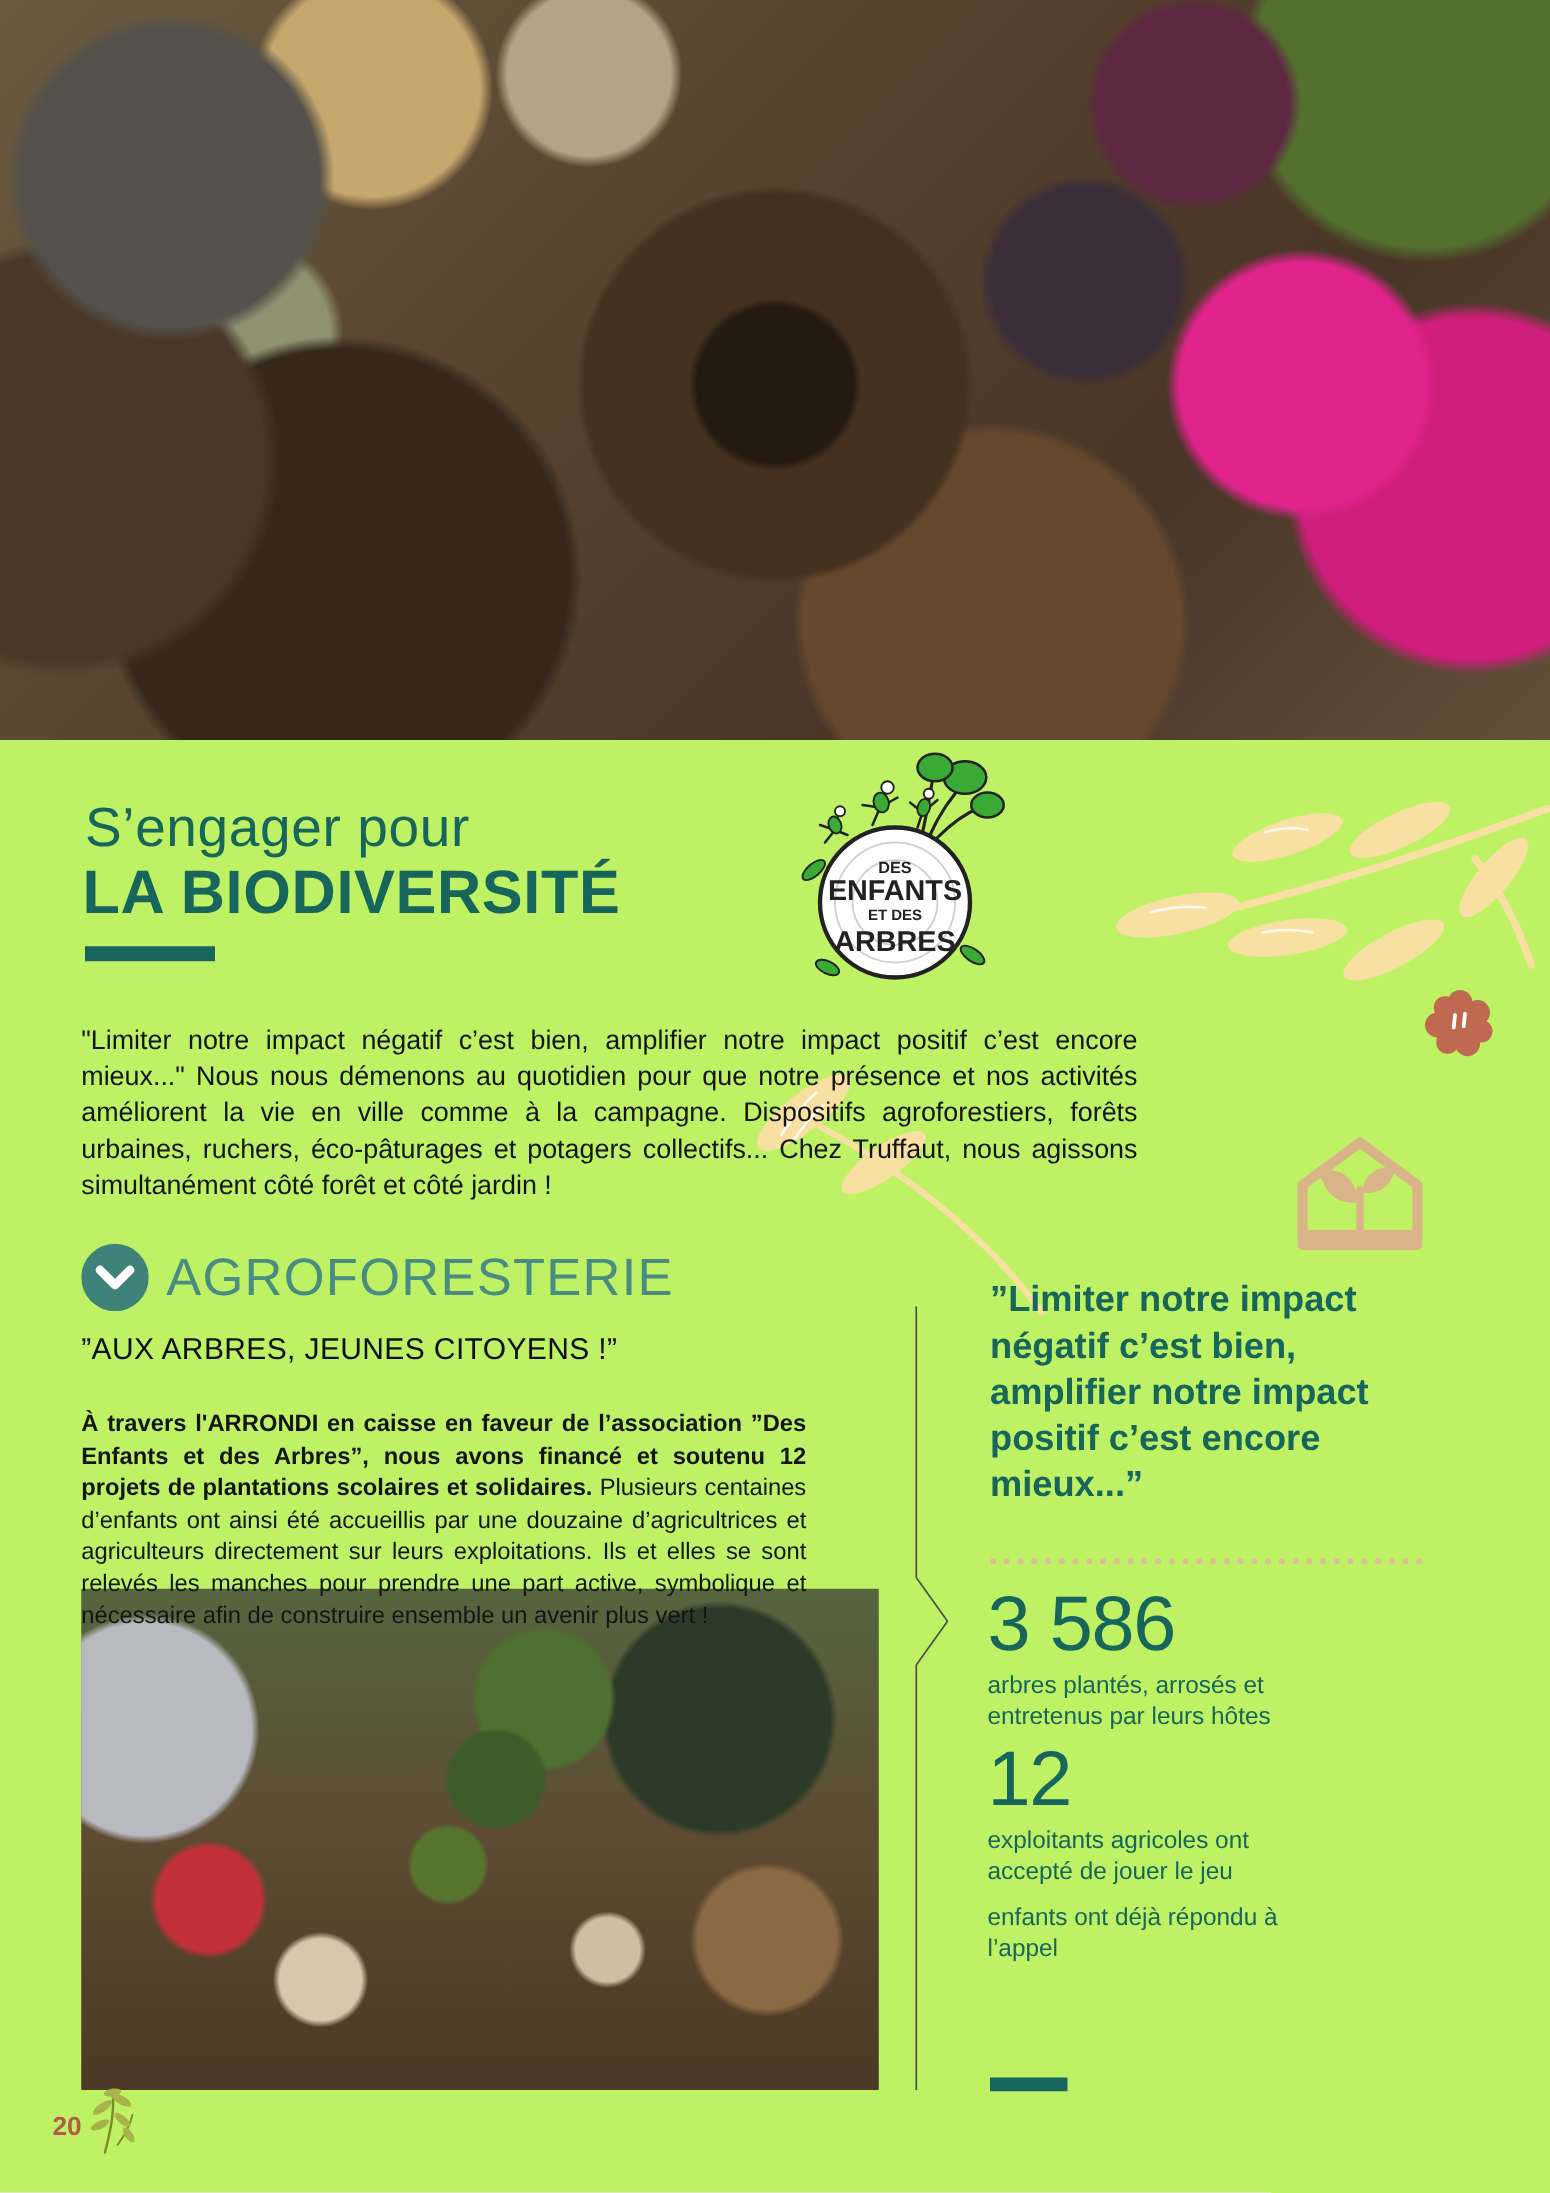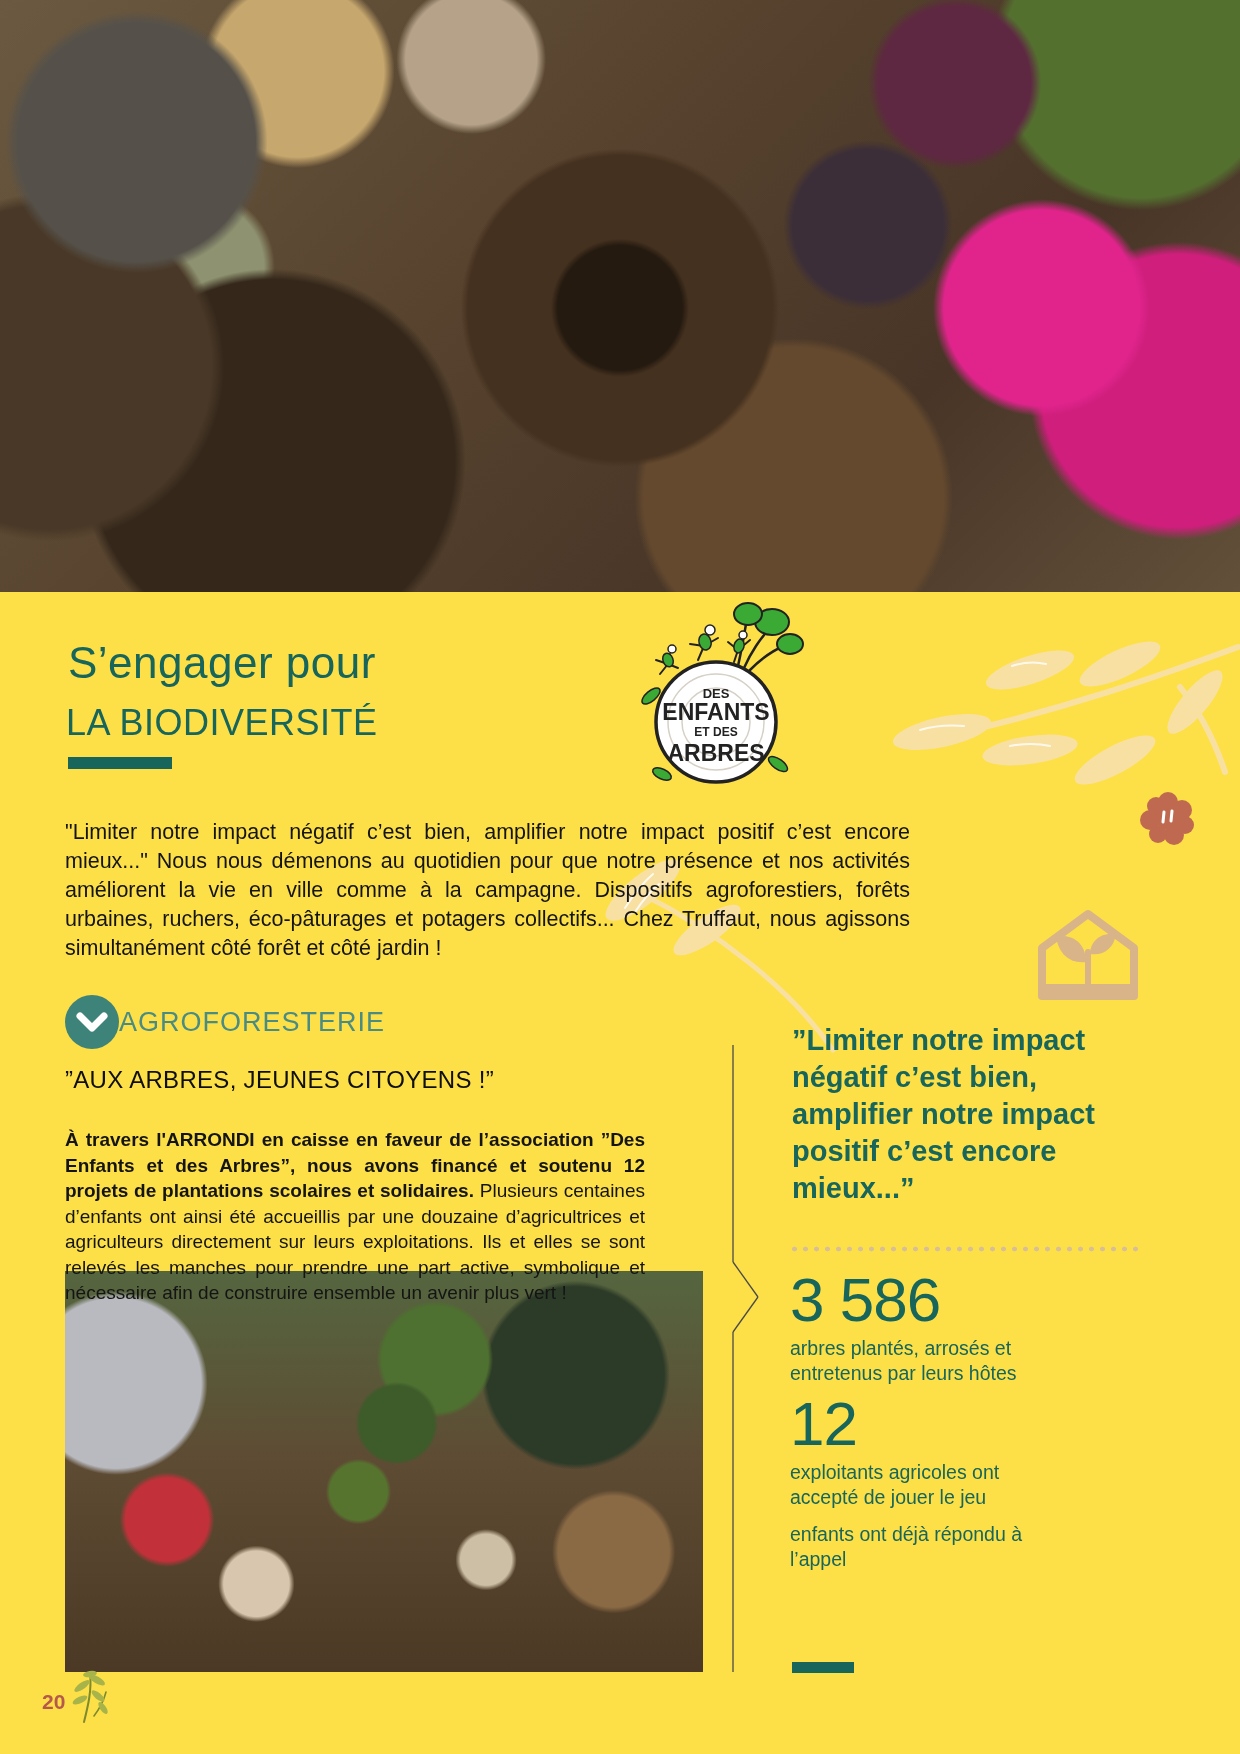--- a/index.html
+++ b/index.html
@@ -1,18 +1,18 @@
 <!DOCTYPE html>
 <html><head>
 <meta charset="utf-8">
 <style>
   html,body{margin:0;padding:0;background:#e8e8e8;}
   .page{
     position:relative;width:1240px;height:1754px;margin:0 auto;
-    background:#fde047;overflow:hidden;
+    background:#bef264;overflow:hidden;
     font-family:"Liberation Sans",sans-serif;
   }
   
   .hero{
     position:absolute;left:0;top:0;width:1240px;height:592px;
     background-image:
       radial-gradient(circle at 50% 52%, #241a10 0 9%, #45311f 10% 22%, rgba(0,0,0,0) 23%),
       radial-gradient(circle at 84% 52%, #e0248c 0 9%, rgba(0,0,0,0) 10%),
       radial-gradient(circle at 95% 66%, #cf1e7c 0 11%, rgba(0,0,0,0) 12%),
       radial-gradient(circle at 77% 14%, #5e2742 0 7%, rgba(0,0,0,0) 8%),
@@ -22,30 +22,30 @@
       radial-gradient(circle at 38% 10%, #b5a289 0 7%, rgba(0,0,0,0) 8%),
       radial-gradient(circle at 4% 62%, #493827 0 13%, rgba(0,0,0,0) 14%),
       radial-gradient(circle at 22% 78%, #35281b 0 17%, rgba(0,0,0,0) 18%),
       radial-gradient(circle at 16% 45%, #8e9270 0 6%, rgba(0,0,0,0) 7%),
       radial-gradient(circle at 92% 10%, #54702f 0 11%, rgba(0,0,0,0) 12%),
       radial-gradient(circle at 64% 84%, #64492e 0 16%, rgba(0,0,0,0) 17%),
       linear-gradient(135deg,#6b5a41 0%,#57432e 40%,#483527 72%,#63503a 100%);
   }
   
   .title1{position:absolute;left:68px;top:638px;font-size:44px;font-weight:400;color:#17655b;letter-spacing:.5px;}
-  .title2{position:absolute;left:66px;top:702px;font-size:36px;font-weight:400;color:#17655b;letter-spacing:.5px;}
+  .title2{position:absolute;left:66px;top:686px;font-size:49px;font-weight:700;color:#17655b;letter-spacing:.5px;}
   .title-bar{position:absolute;left:68px;top:757px;width:104px;height:12px;background:#17655b;}
   
   .intro{
     position:absolute;left:65px;top:796px;width:845px;
     font-size:21.5px;line-height:29px;color:#141414;text-align:justify;
   }
   
   .agro-row{position:absolute;left:65px;top:995px;display:flex;align-items:center;}
-  .agro-label{font-size:27px;font-weight:300;color:#4a8b82;letter-spacing:1px;}
+  .agro-label{margin-left:14px;font-size:42px;font-weight:300;color:#4a8b82;letter-spacing:1px;}
   .agro-heading{position:absolute;left:65px;top:1066px;font-size:24px;font-weight:400;color:#0e0e0e;letter-spacing:.3px;}
   .agro-lead{
     position:absolute;left:65px;top:1108px;width:580px;
     font-size:19px;line-height:25.5px;color:#141414;text-align:justify;
   }
   .agro-lead .b{font-weight:700;}
   
   .photo2{
     position:absolute;left:65px;top:1271px;width:638px;height:401px;
     background-image:

